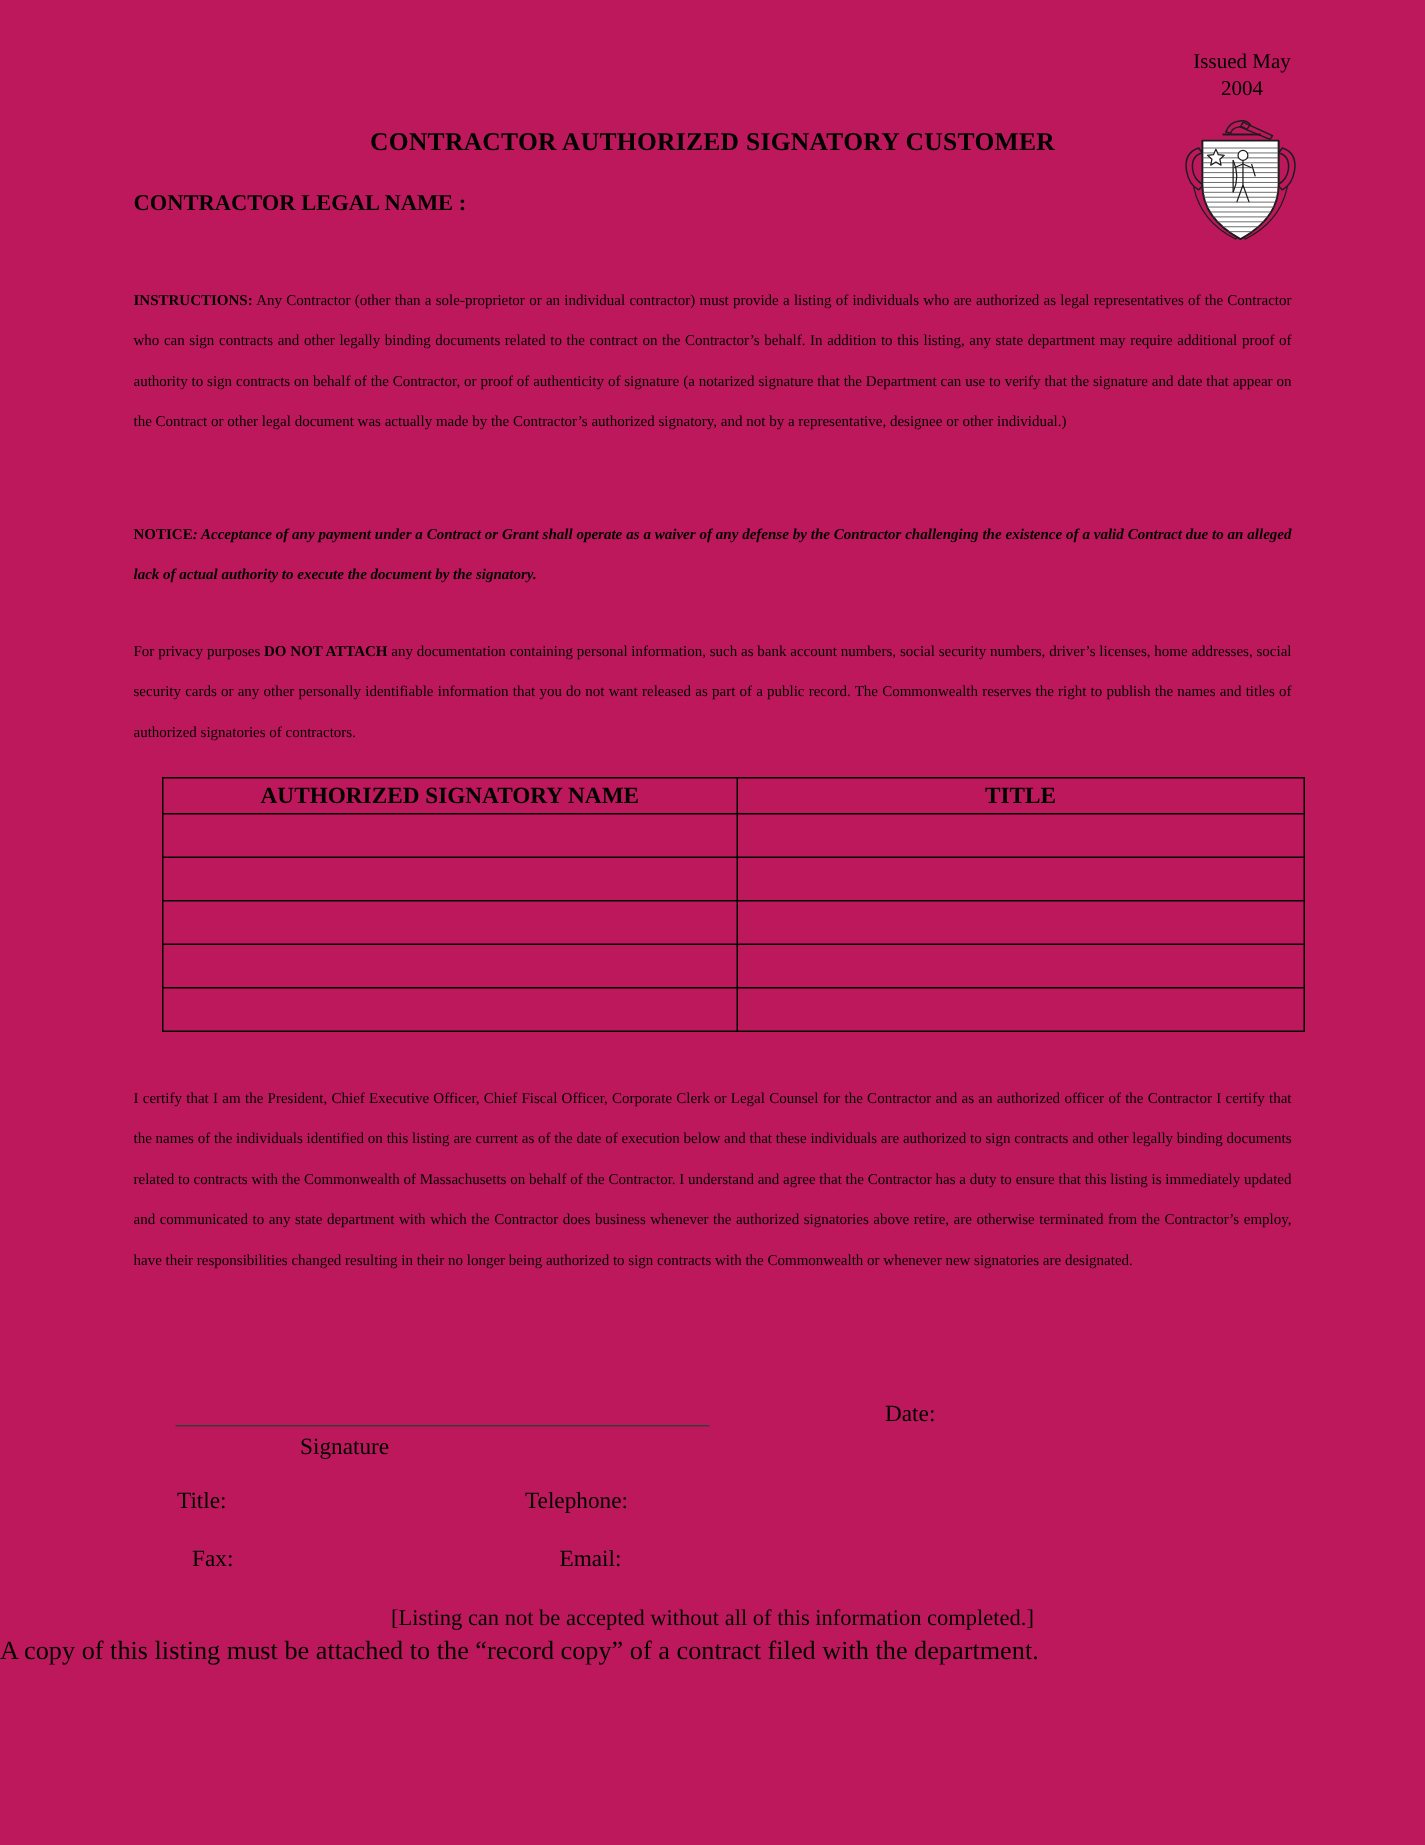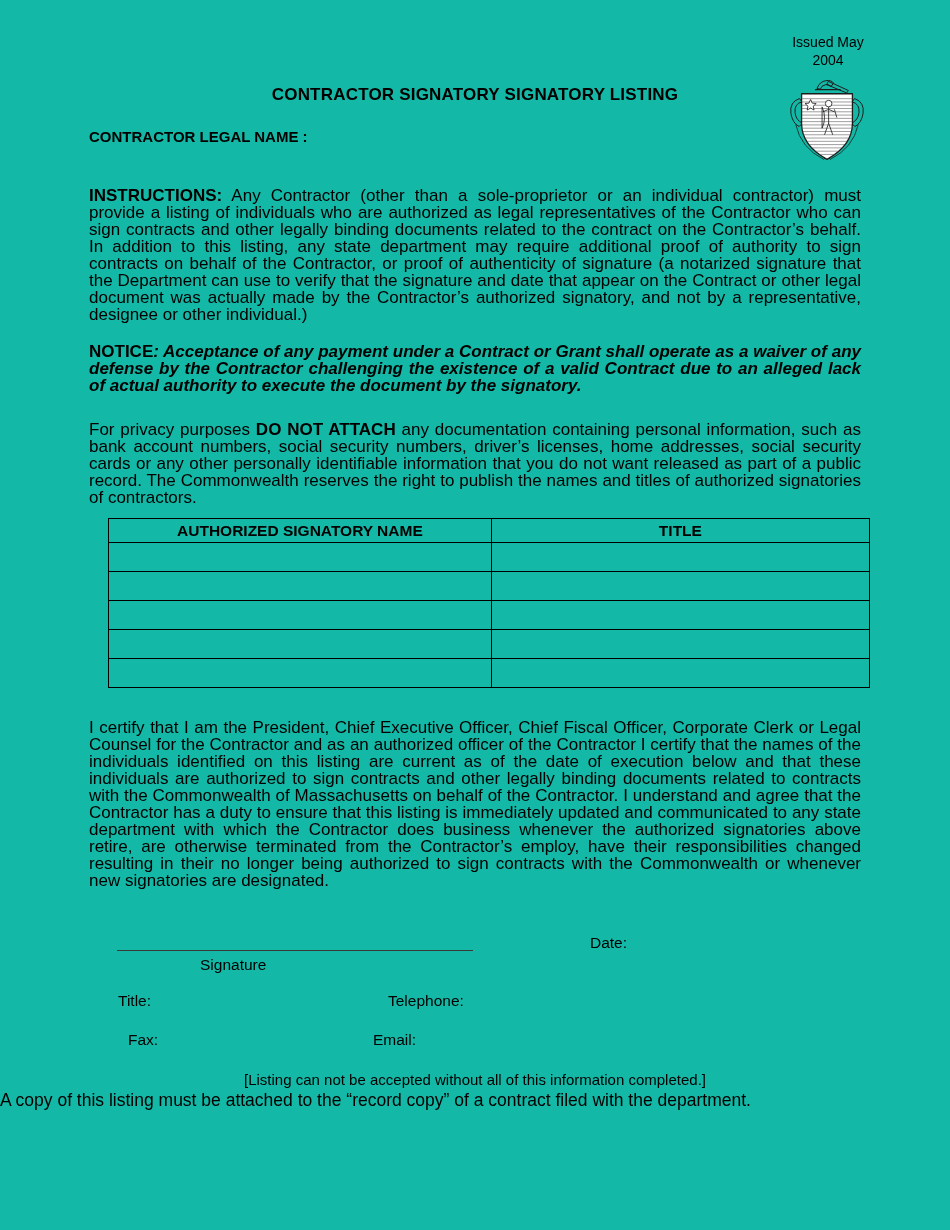--- a/index.html
+++ b/index.html
@@ -2,22 +2,22 @@
 <html><head>
 <meta charset="utf-8">
 <style>
   * { margin: 0; padding: 0; box-sizing: border-box; }
   html, body { background: #ffffff; }
   .page {
     position: relative;
     width: 950px;
     height: 1230px;
     margin: 0 auto;
-    background: #14b8a6;
-    font-family: Liberation Sans, sans-serif;
+    background: #be185d;
+    font-family: Liberation Serif, serif;
     color: #000;
     overflow: hidden;
   }
   .abs { position: absolute; }
 
   .issued {
     top: 33px; left: 778px; width: 100px;
     text-align: center; font-size: 14px; line-height: 18px;
   }
   .doc-title {
@@ -30,21 +30,21 @@
   }
   .seal { top: 74px; left: 786px; width: 82px; height: 92px; }
 
   .contractor-block {
     top: 127px; left: 89px; width: 680px;
     font-weight: bold; font-size: 15px; line-height: 19.5px;
   }
 
   .para {
     left: 89px; width: 772px;
-    font-size: 17px; line-height: 17px;
+    font-size: 10px; line-height: 27px;
     text-align: justify;
   }
   .para-instructions { top: 187px; }
   .para-notice { top: 343px; font-weight: bold; }
   .para-notice i { font-style: italic; }
   .para-privacy { top: 421px; }
   .para-certify { top: 719px; }
 
   table.sig-table {
     top: 518px; left: 108px; width: 762px;
@@ -62,21 +62,21 @@
   table.sig-table col.c2 { width: 49.7%; }
 
   .sig-line {
     top: 937px; left: 117px; width: 356px; height: 14px;
     border-bottom: 1.6px solid #3a3a3a;
   }
   .label { font-size: 15.5px; }
   .date-label { top: 934px; left: 590px; }
   .signature-caption { top: 956px; left: 200px; }
   .title-label { top: 992px; left: 118px; }
-  .telephone-label { top: 992px; left: 388px; }
+  .telephone-label { top: 992px; left: 350px; }
   .fax-label { top: 1031px; left: 128px; }
   .email-label { top: 1031px; left: 373px; }
 
   .footer-note {
     top: 1071px; left: 0; width: 950px;
     text-align: center; font-size: 15px;
   }
   .footer-copy {
     top: 1090px; left: 0; width: 950px;
     font-size: 17.5px;
@@ -137,21 +137,21 @@
         <path d="M52 40 v20" fill="none"></path>
         <path d="M45 46 l7 -3 l7 3" fill="none"></path>
         <path d="M52 60 l-5 14 M52 60 l5 14" fill="none"></path>
         <path d="M44 40 v26" fill="none"></path>
         <path d="M44 40 q6 13 0 26" fill="none"></path>
         <path d="M59 43 l3 10" fill="none"></path>
       </g>
     </svg>
   </div>
 
-  <div class="abs doc-subtitle">CONTRACTOR SIGNATORY SIGNATORY LISTING</div>
+  <div class="abs doc-subtitle">CONTRACTOR AUTHORIZED SIGNATORY CUSTOMER</div>
 
   <div class="abs contractor-block">
     <div>CONTRACTOR LEGAL NAME :</div>
   </div>
 
   <p class="abs para para-instructions"><b>INSTRUCTIONS:</b><span> Any Contractor (other than a sole-proprietor or an individual contractor) must provide a listing of individuals who are authorized as legal representatives of the Contractor who can sign contracts and other legally binding documents related to the contract on the Contractor’s behalf.  In addition to this listing, any state department may require additional proof of authority to sign contracts on behalf of the Contractor, or proof of authenticity of signature (a notarized signature that the Department can use to verify that the signature and date that appear on the Contract or other legal document was actually made by the Contractor’s authorized signatory, and not by a representative, designee or other individual.)</span></p>
 
   <p class="abs para para-notice"><span>NOTICE</span><i>:  Acceptance of any payment under a Contract or Grant shall operate as a waiver of any defense by the Contractor challenging the existence of a valid Contract due to an alleged lack of actual authority to execute the document by the signatory.</i></p>
 
   <p class="abs para para-privacy"><span>For privacy purposes </span><b>DO NOT ATTACH</b><span> any documentation containing personal information, such as bank account numbers, social security numbers, driver’s licenses, home addresses, social security cards or any other personally identifiable information that you do not want released as part of a public record.  The Commonwealth reserves the right to publish the names and titles of authorized signatories of contractors.</span></p>

